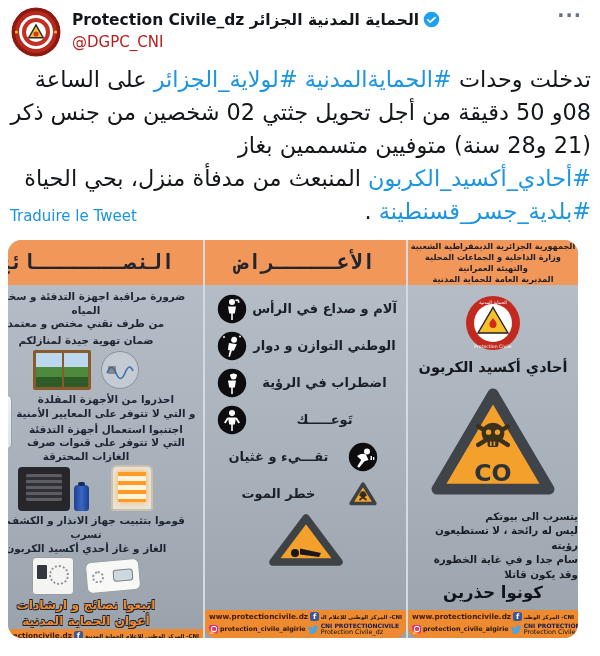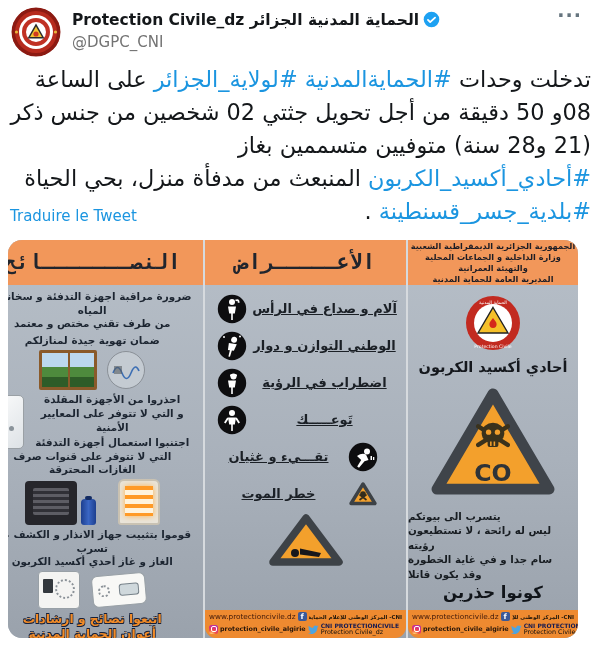--- a/index.html
+++ b/index.html
@@ -3,21 +3,21 @@
 <meta charset="utf-8">
 <style>
   html,body { margin:0; padding:0; background:#fff; }
   body { width:600px; height:656px; font-family:"DejaVu Sans", sans-serif; position:relative; overflow:hidden; }
 
   
   .avatar { position:absolute; left:11px; top:7px; width:50px; height:50px; border-radius:50%; overflow:hidden; }
   .name-row { position:absolute; left:72px; top:11px; display:flex; gap:4px;
               font-weight:bold; font-size:15.5px; color:#14171a; direction:ltr; white-space:nowrap; }
   .badge { width:17px; height:17px; flex:none; }
-  .handle { position:absolute; left:72px; top:33px; font-size:15px; color:#737373; }
+  .handle { position:absolute; left:72px; top:33px; font-size:15px; color:#b91c1c; }
   .more { position:absolute; right:18px; top:6px; color:#66757f; font-size:19px; font-weight:bold;
           letter-spacing:1px; cursor:pointer; line-height:19px; }
 
   
   .tweet-body { position:absolute; top:63px; left:8px; right:9px; direction:rtl; text-align:right;
                 font-size:22.4px; line-height:33px; color:#14171a; }
   .tweet-body .tag { color:#1b95e0; text-decoration:none; }
   .translate { position:absolute; left:10px; top:207px; font-size:15px; color:#1b95e0; text-decoration:none; }
 
   
@@ -33,48 +33,48 @@
   .col-head { height:45px; background:#f2975a; flex:none; display:flex; flex-direction:column;
               align-items:center; justify-content:center; }
   .head-title { font-weight:bold; font-size:21px; color:#21252d;font-family:Liberation Mono, monospace; }
   .gov-line { font-size:8.2px; font-weight:bold; line-height:11px; text-align:center; color:#1d1d25; padding:0 2px; }
 
   
   .col-foot { margin-top:auto; height:28px; flex:none; background:#ee8a30; border-radius:0 0 11px 11px;
               direction:ltr; padding:2px 4px; box-sizing:border-box; display:flex; flex-direction:column;
               justify-content:space-between; overflow:hidden; }
   .ftr { display:flex; align-items:center; gap:2px; min-width:0; }
-  .ft-web { font-size:7.3px; font-weight:normal; color:#40190a; white-space:nowrap; }
+  .ft-web { font-size:7.3px; font-weight:bold; color:#40190a; white-space:nowrap; }
   .fb { width:9px; height:9px; flex:none; background:#3b5998; color:#fff; border-radius:2px; font-size:7.5px;
         font-weight:bold; display:flex; align-items:center; justify-content:center; line-height:9px; }
   .ft-ar { font-size:5.4px; font-weight:bold; color:#20160a; direction:rtl; flex:1; text-align:right;
            line-height:6px; overflow:hidden; white-space:nowrap; }
   .ig { width:9px; height:9px; flex:none; border-radius:2.5px; position:relative;
         background:radial-gradient(circle at 25% 110%, #fed373 8%, #f15245 40%, #d92e7f 65%, #9b36b7 100%); }
   .ig::after { content:""; position:absolute; inset:1.5px; border:1px solid #fff; border-radius:2px; }
   .ft-ig { font-size:6.4px; font-weight:bold; color:#241409; white-space:nowrap; }
   .bird { width:11px; height:11px; flex:none; }
   .ft-stack { display:flex; flex-direction:column; line-height:6.6px; min-width:0; }
   .ft-cni-en { font-size:6px; font-weight:bold; color:#141a52; white-space:nowrap; }
   .ft-tw { font-size:6.4px; font-weight:normal; color:#101010; white-space:nowrap; }
 
   
   .sym-row { display:flex; align-items:center; height:37px; flex:none; direction:ltr; padding:0 6px; }
   .sym-row.first { margin-top:5px; }
-  .stxt { flex:1; text-align:center; font-weight:bold; font-size:13px; color:#1b2026;text-decoration:underline; }
+  .stxt { flex:1; text-align:center; font-weight:bold; font-size:13px; color:#1b2026; }
   .sico { width:30px; height:30px; flex:none; }
   .sym-row.left  .sico { margin-left:6px; margin-right:2px; }
   .sym-row.right .sico { margin-right:22px; margin-left:2px; }
   .big-tri { margin:0 auto; display:block; }
 
   
   .logo { width:56px; height:56px; margin:10px auto 0; display:block; }
   .co-title { margin-top:8px; text-align:center; font-size:14.5px; font-weight:bold; color:#15181d; }
   .co-tri { display:block; margin:8px auto 0; }
-  .warn { margin-top:8px; text-align:left; }
+  .warn { margin-top:8px; text-align:right; }
   .warn div { font-size:10.3px; font-weight:bold; line-height:14.4px; color:#181d22; }
   .warn-emph { margin-top:2px; text-align:center; font-size:16.5px; font-weight:bold; color:#101419; }
 
   
   .adv-body { padding:0 5px; }
   .atxt { font-size:10.4px; line-height:13.6px; font-weight:bold; color:#1c2531; text-align:center; }
   .mt5{margin-top:5px}.mt3{margin-top:3px}.mt2{margin-top:2px}
   .imgrow { display:flex; direction:ltr; align-items:center; justify-content:center; gap:10px; margin-top:2px; height:42px; }
   .win { width:58px; height:40px; border:3px solid #8a5a2a; border-radius:2px; box-sizing:border-box; position:relative;
          background:linear-gradient(180deg,#bcd8ee 0 42%, #4e8a3d 42% 72%, #2e5c28 72% 100%); }

